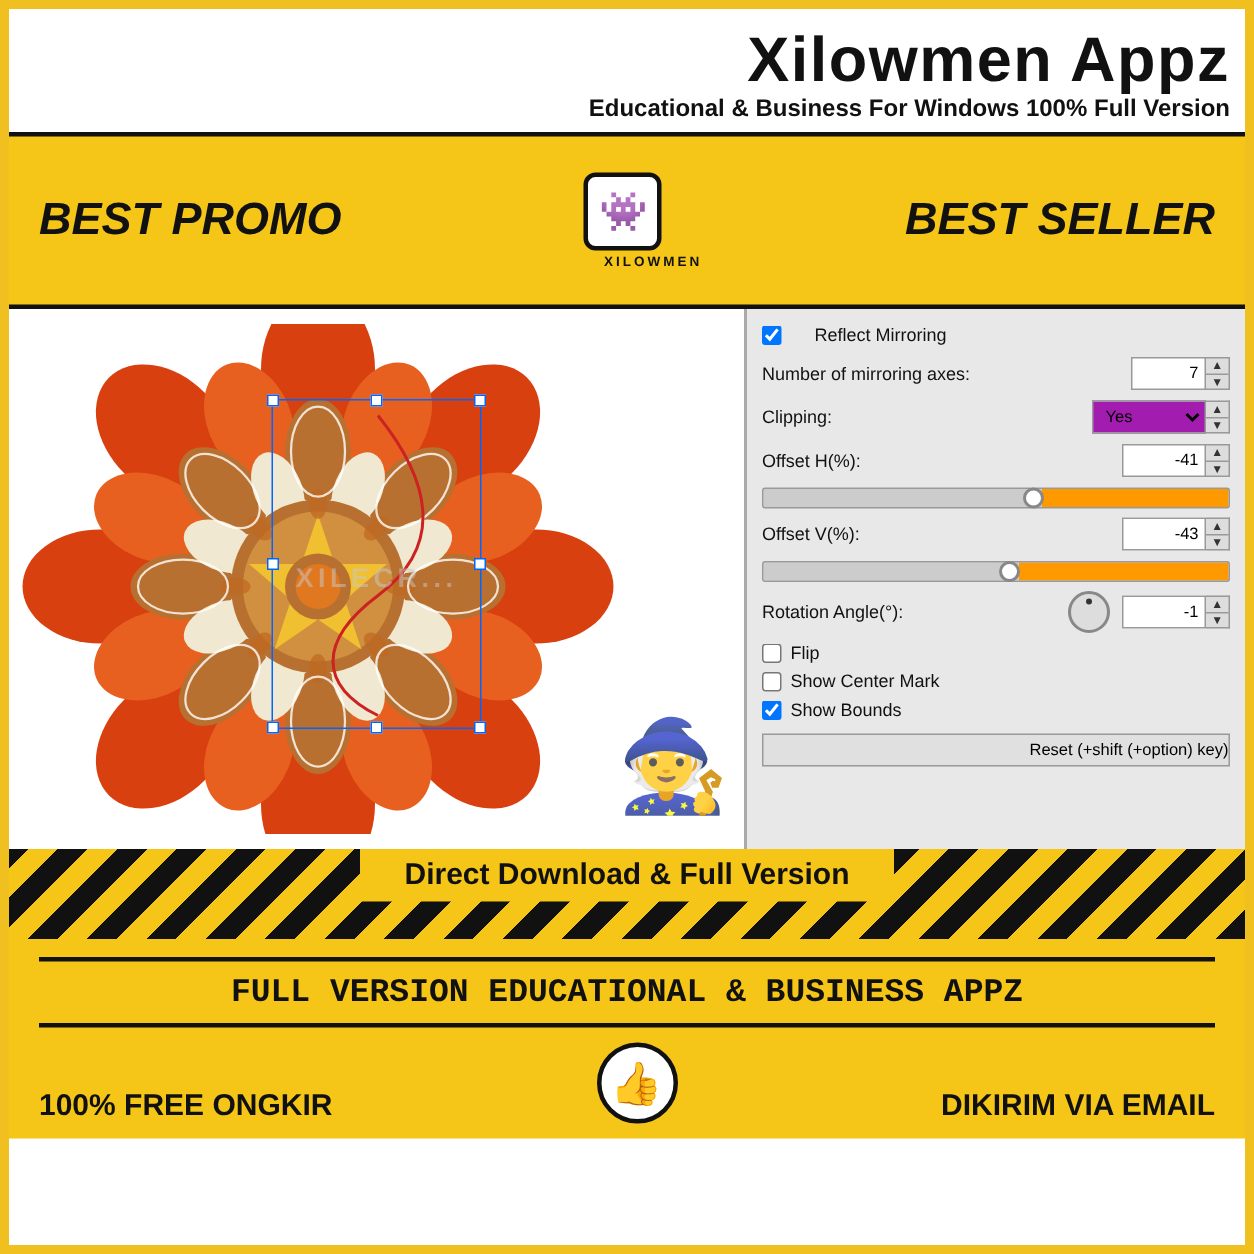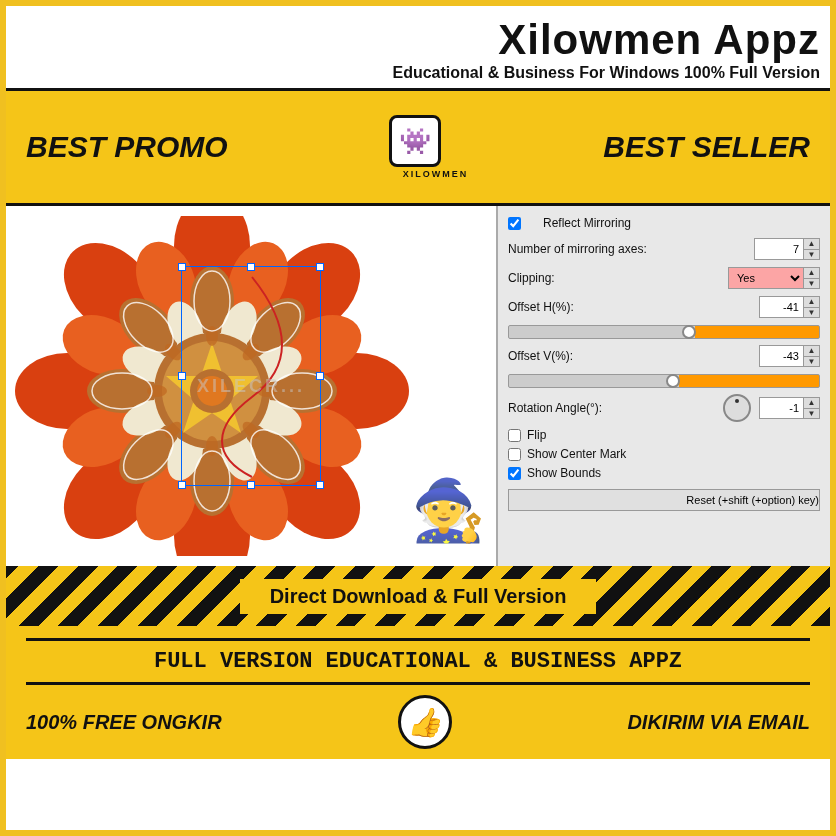--- a/index.html
+++ b/index.html
@@ -123,21 +123,21 @@
       display: flex;
       align-items: center;
       margin-bottom: 7px;
     }
     .panel-label {
       flex: 1;
       font-size: 12px;
       color: #111;
     }
     .panel-input {
-      width: 45px;
+      width: 56px;
       height: 22px;
       border: 1px solid #999;
       background: #fff;
       font-size: 11px;
       padding: 0 4px;
       text-align: right;
     }
     .panel-spinner {
       display: flex;
       flex-direction: column;
@@ -157,21 +157,21 @@
       border: none;
       background: none;
       color: #333;
     }
     .spinner-up { border-bottom: 1px solid #999; }
 
     .select-box {
       width: 76px;
       height: 22px;
       border: 1px solid #999;
-      background: #fca5a5;
+      background: #a21caf;
       font-size: 11px;
       padding: 0 4px;
     }
 
     .section-label {
       font-weight: 700;
       font-size: 12px;
       margin: 6px 0 4px;
       color: #111;
     }
@@ -255,21 +255,21 @@
       text-align: right;
     }
 
     
     .stripe-divider {
       height: 60px;
       background: #f5c518;
       position: relative;
       overflow: hidden;
       display: flex;
-      align-items: center;
+      align-items: flex-start;
       justify-content: center;
     }
     .stripe-divider::before {
       content: '';
       position: absolute;
       top: 0; left: 0; right: 0; bottom: 0;
       background: repeating-linear-gradient(
         -45deg,
         #111 0px,
         #111 14px,
@@ -305,23 +305,22 @@
       font-family: Liberation Mono, monospace;
     }
     .footer-row1-text {
       font-size: 22px;
       font-weight: 900;
       color: #111;
       text-align: center;
     }
     .footer-row2 {
       display: flex;
-      align-items: center;
+      align-items: flex-end;
       justify-content: space-between;
-      font-style: italic;
     }
     .footer-left {
       display: flex;
       align-items: center;
       gap: 12px;
     }
     .footer-text-large {
       font-size: 20px;
       font-weight: 900;
       color: #111;

